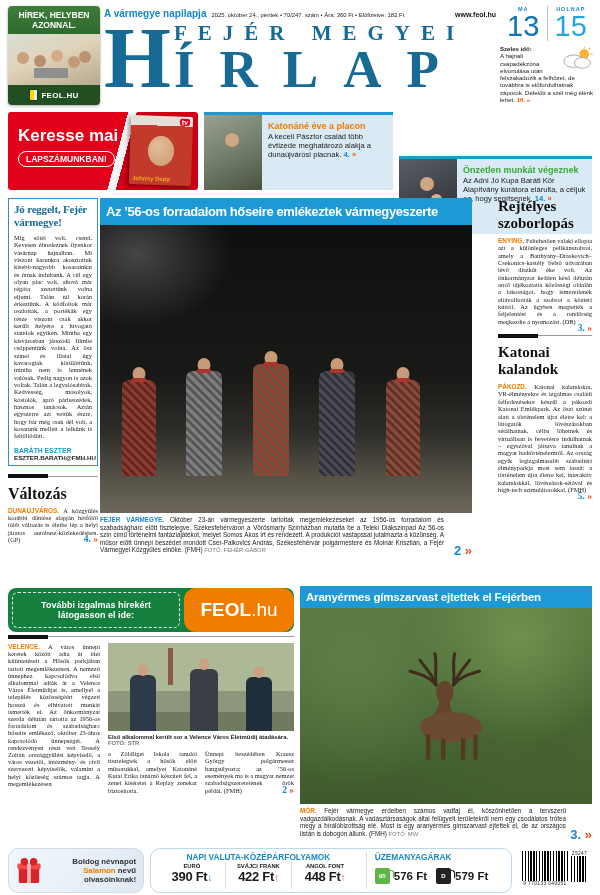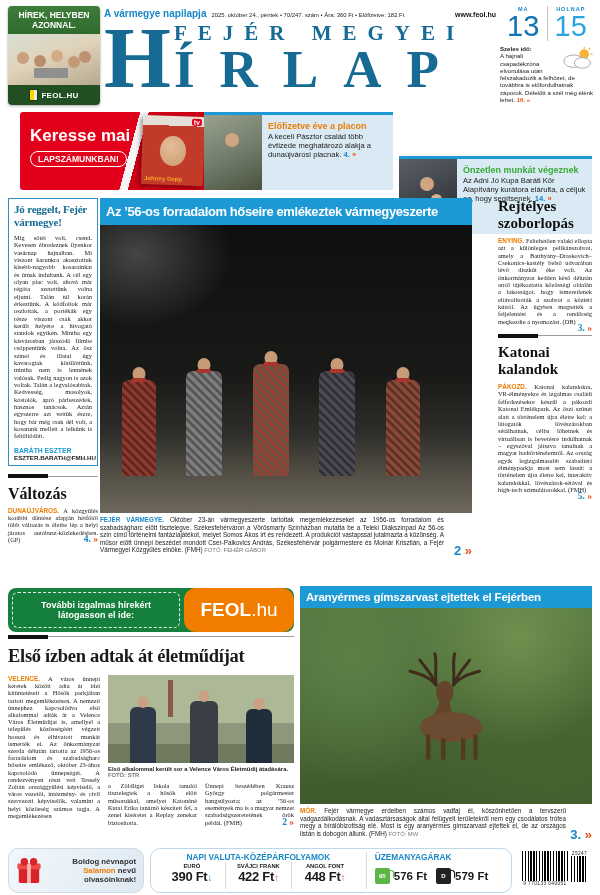--- a/index.html
+++ b/index.html
@@ -37,21 +37,21 @@
   .w-cell + .w-cell{border-left:1px solid #c0c0c0;}
   .w-label{font-size:5.5px;font-weight:bold;color:#1787c8;letter-spacing:1px;}
   .w-temp{font-size:29px;font-weight:normal;line-height:29px;}
   .w-temp.today{color:#1173b4;} .w-temp.tomorrow{color:#2aa4dd;}
   .w-text{font-size:6.1px;line-height:7.3px;margin-top:4px;}
   .w-lead{font-weight:bold;display:block;}
   .w-icon{float:right;margin:2px 0 2px 3px;}
   .w-ref{color:#e8541d;font-weight:bold;}
 
   
-  .promo-red{position:absolute;left:20px;top:112px;width:190px;height:78px;border-radius:3px;overflow:hidden;
+  .promo-red{position:absolute;left:8px;top:112px;width:190px;height:78px;border-radius:3px;overflow:hidden;
              background:linear-gradient(105deg,#e2001a 0 57%,#f5f5f5 57% 61%,#cf0016 61%);}
   .promo-text{position:absolute;left:10px;top:15px;}
   .promo-l1{color:#fff;font-weight:bold;font-size:17px;line-height:18px;}
   .promo-pill{display:inline-block;border:1.5px solid #fff;border-radius:10px;color:#fff;font-weight:bold;
               font-size:8.5px;padding:2px 7px;margin-top:6px;background:#e2001a;}
   .magazine{position:absolute;right:6px;top:4px;width:62px;height:69px;border-radius:2px;
             background:linear-gradient(180deg,#e4e0d8 0 14%,#c23b2a 14%);box-shadow:-2px 2px 4px rgba(0,0,0,.4);
             transform:rotate(2deg);}
   .magazine::after{content:"";position:absolute;left:18px;top:20px;width:26px;height:30px;border-radius:50%;
             background:radial-gradient(circle at 40% 35%,#e4bd97,#c99a72);}
@@ -256,21 +256,21 @@
     </div>
     <div class="magazine">
       <span class="mag-logo">tv</span>
       <span class="mag-title">Johnny Depp</span>
     </div>
   </div>
 
   <article class="teaser t1">
     <div class="t-photo"></div>
     <div class="t-body">
-      <div class="t-title">Előfizetve éve a placon</div>
+      <div class="t-title">Katonáné éve a placon</div>
       <span>A keceli Pásztor család több évtizede meghatározó alakja a dunaújvárosi piacnak.</span>
       <span class="pref"><span>4.</span> <span class="arr">»</span></span>
     </div>
   </article>
 
   <article class="teaser t2">
     <div class="t-photo"></div>
     <div class="t-body">
       <div class="t-title">Önzetlen munkát végeznek</div>
       <span>Az Adni Jó Kupa Baráti Kör Alapítvány kurátora elárulta, a céljuk az, hogy segítsenek.</span>
@@ -362,21 +362,20 @@
     <div class="caption">
       <span class="lead-orange">MÓR.</span>
       <span>Fejér vármegye erdeiben számos vadfaj él, köszönhetően a tervszerű vadgazdálkodásnak. A vadásztársaságok által felügyelt területekről nem egy csodálatos trófea megy a bírálóbizottság elé. Most is egy aranyérmes gímszarvast ejtettek el, de az országos listán is dobogón állunk. (FMH)</span>
       <span class="credit">FOTÓ: MW</span>
       <span class="pref ref-corner"><span>3.</span> <span class="arr">»</span></span>
     </div>
   </article>
 
   <section class="velence">
     <div class="rule" style="margin:0 0 6px;"></div>
-    <h1 class="v-head" style="margin:0;">Első ízben adtak át életműdíjat</h1>
     <div class="v-grid">
       <p class="body-serif v-col1" style="margin:0;line-height:7.2px;">
         <span class="lead-orange">VELENCE.</span>
         <span>A város ünnepi keretek között adta át idei kitüntetéseit a Hősök parkjában tartott megemlékezésen. A nemzeti ünnephez kapcsolódva első alkalommal adták át a Velence Város Életműdíjat is, amellyel a település közösségéért végzett hosszú és elhivatott munkát ismerték el. Az önkormányzat szerda délután tartotta az 1956-os forradalom és szabadságharc hőseire emlékező, október 23-ához kapcsolódó ünnepségét. A rendezvényen részt vett Tessely Zoltán országgyűlési képviselő, a város vezetői, intézmény- és civil szervezeti képviselők, valamint a helyi közösség számos tagja. A megemlékezésen</span>
       </p>
       <div class="v-right">
         <div class="v-photo">
           <div class="monument"></div>
           <div class="suit s1"></div>
           <div class="suit s2"></div>

